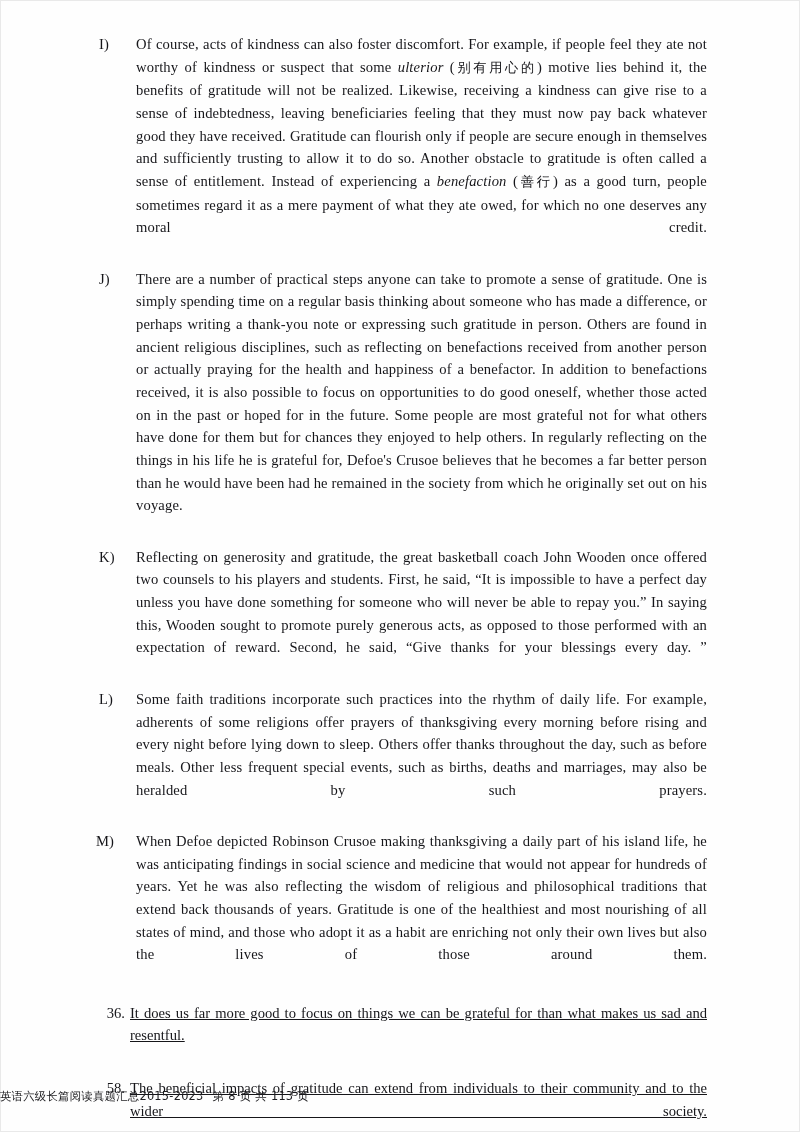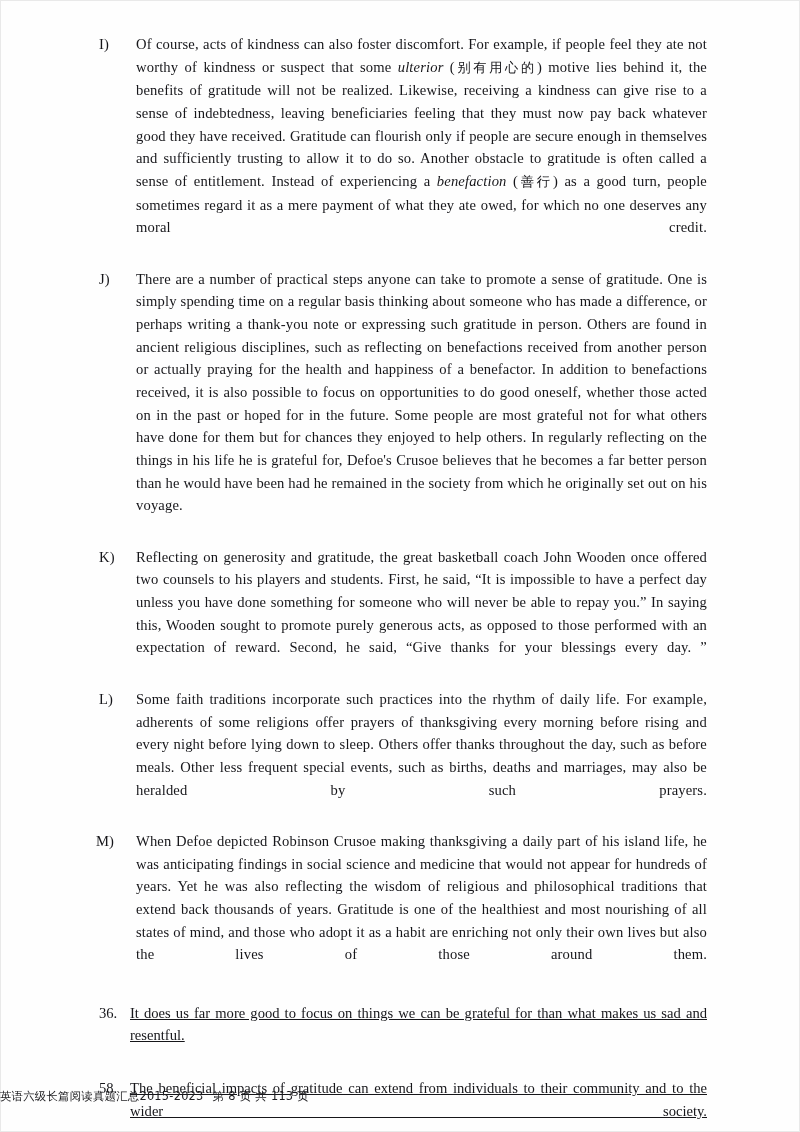--- a/index.html
+++ b/index.html
@@ -81,21 +81,21 @@
     text-justify: inter-word;
     font-size: 14.6px;
     line-height: 22.65px;
     margin-bottom: 7.6px;
   }
   .q .num {
     position: absolute;
     left: 0;
     top: 0;
     width: 26px;
-    text-align: left;
+    text-align: right;
     font-size: 14.6px;
     line-height: 22.65px;
   }
   .q .body {
     display: block;
     text-decoration: underline;
   }
   .q.multi .body::after {
     content: "";
     display: inline-block;

